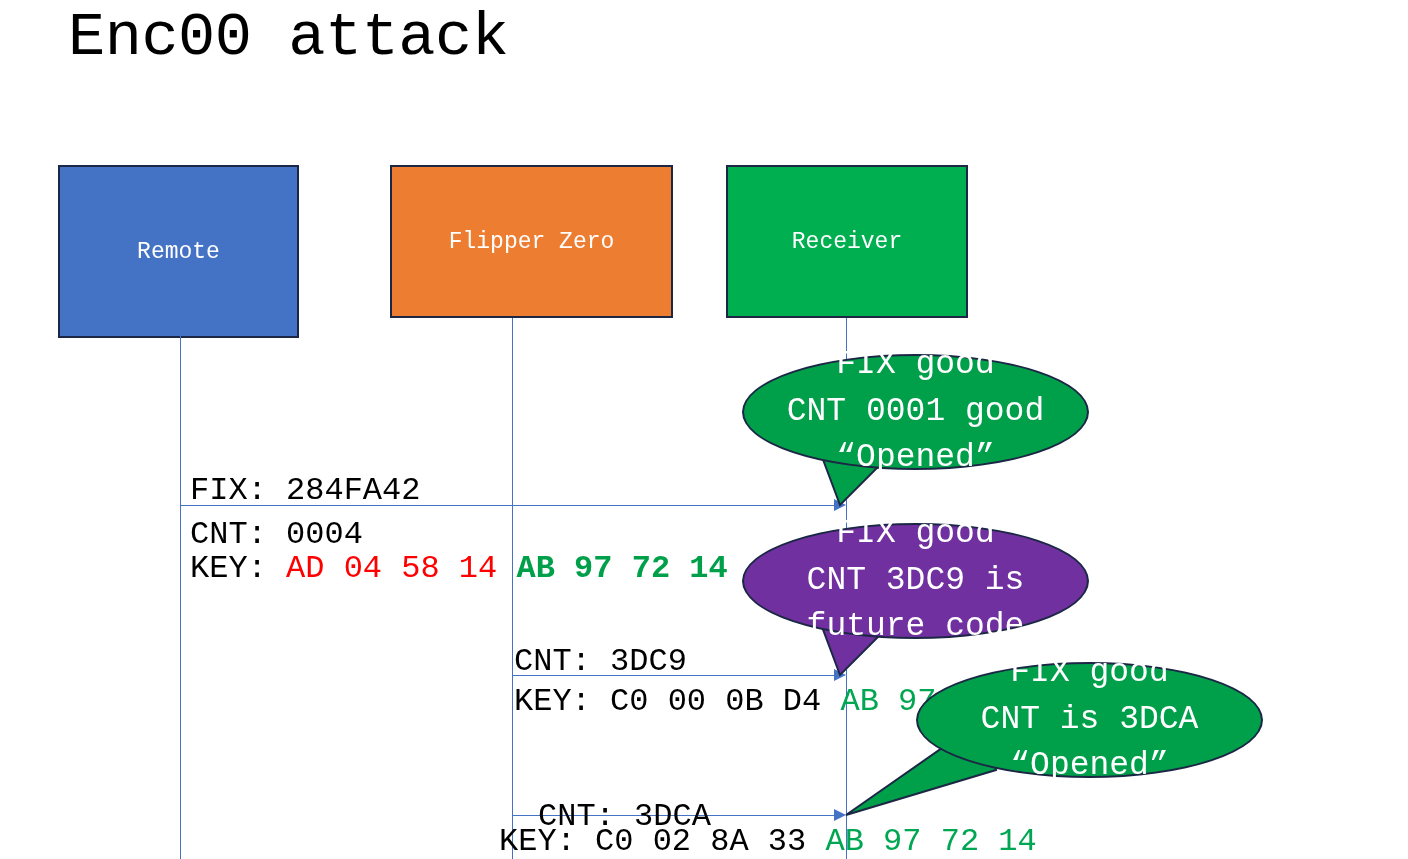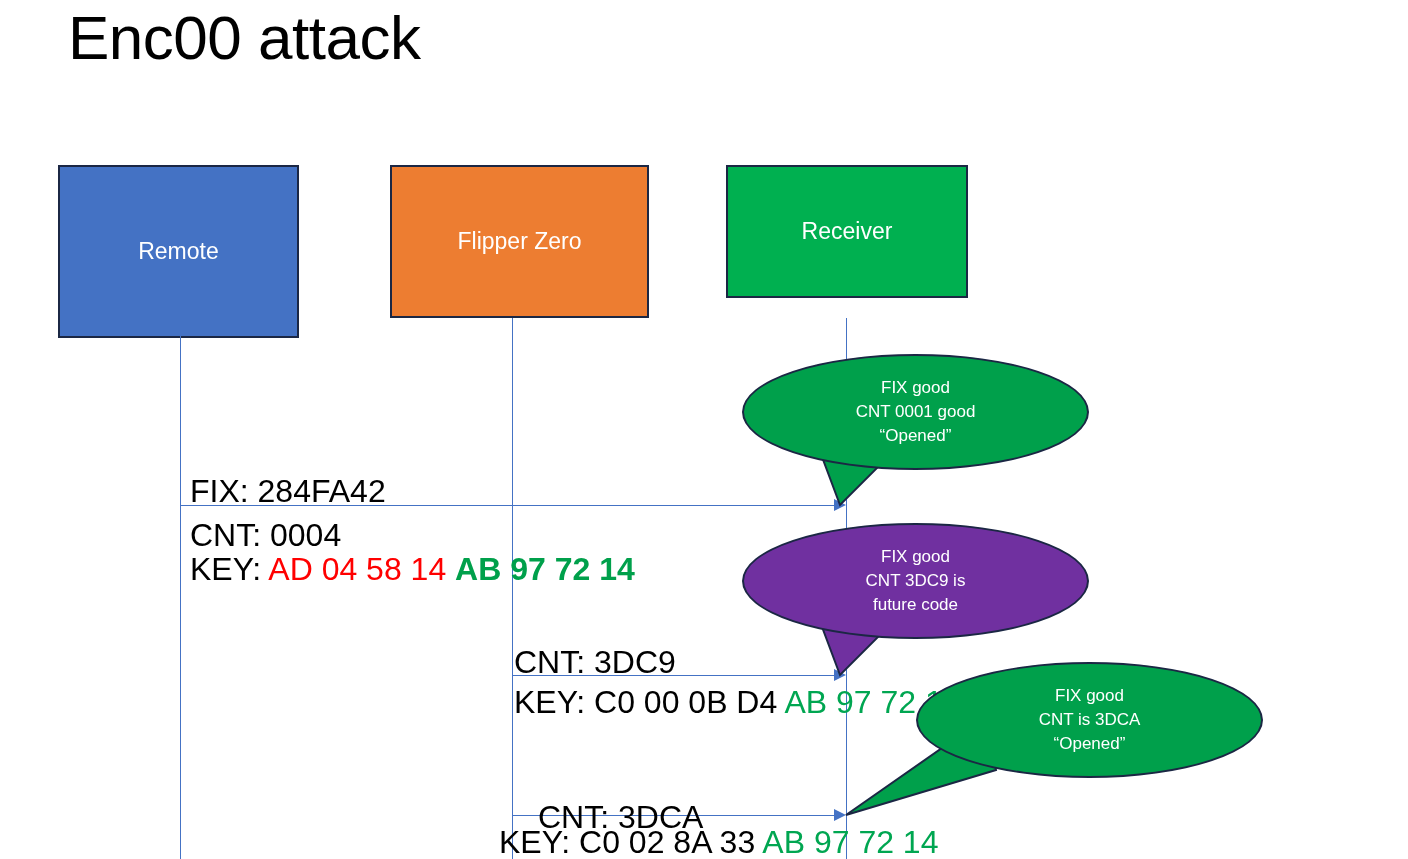--- a/index.html
+++ b/index.html
@@ -6,21 +6,21 @@
     margin: 0;
     padding: 0;
     background: #ffffff;
   }
   #canvas {
     position: relative;
     width: 1408px;
     height: 859px;
     background: #ffffff;
     overflow: hidden;
-    font-family: Liberation Sans, sans-serif;
+    font-family: Liberation Mono, monospace;
   }
 
   
   .title {
     position: absolute;
     left: 68px;
     top: 2px;
     font-size: 62px;
     font-weight: 400;
     color: #000000;
@@ -35,22 +35,22 @@
     box-sizing: border-box;
     border: 2px solid #1b2744;
     display: flex;
     align-items: center;
     justify-content: center;
     color: #ffffff;
     font-size: 23px;
     font-weight: 400;
   }
   .actor-remote  { left: 58px;  top: 165px; width: 241px; height: 173px; background: #4472c4; }
-  .actor-flipper { left: 390px; top: 165px; width: 259px; height: 153px; background: #ed7d31; }
-  .actor-receiver{ left: 726px; top: 165px; width: 242px; height: 133px; background: #00b050; }
+  .actor-flipper { left: 390px; top: 165px; width: 283px; height: 153px; background: #ed7d31; }
+  .actor-receiver{ left: 726px; top: 165px; width: 242px; height: 153px; background: #00b050; }
 
   
   .lifeline {
     position: absolute;
     width: 1px;
     background: #4472c4;
   }
   .ll-remote   { left: 180px; top: 318px; height: 541px; }
   .ll-flipper  { left: 512px; top: 318px; height: 541px; }
   .ll-receiver { left: 846px; top: 318px; height: 541px; }
@@ -100,21 +100,21 @@
   
   .bubble {
     position: absolute;
     border-radius: 50%;
     border: 2px solid #1b2744;
     display: flex;
     flex-direction: column;
     align-items: center;
     justify-content: center;
     color: #ffffff;
-    font-size: 17px;
+    font-size: 33px;
     line-height: 1.42;
     text-align: center;
     box-sizing: border-box;
   }
   .bubble span { display: block; white-space: nowrap; }
 
   .bubble-green  { background: #00a04b; }
   .bubble-purple { background: #7030a0; }
 
   .b1 { left: 742px;  top: 354px; width: 347px; height: 116px; z-index: 5; }

